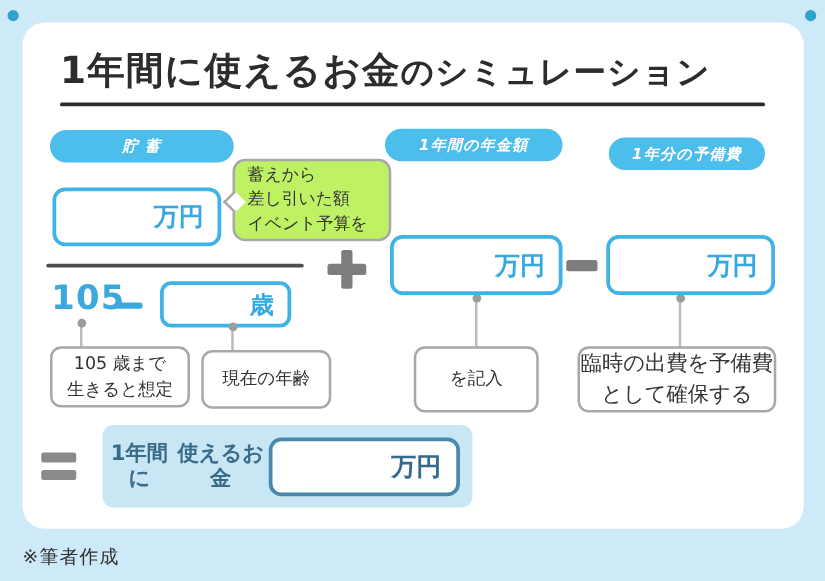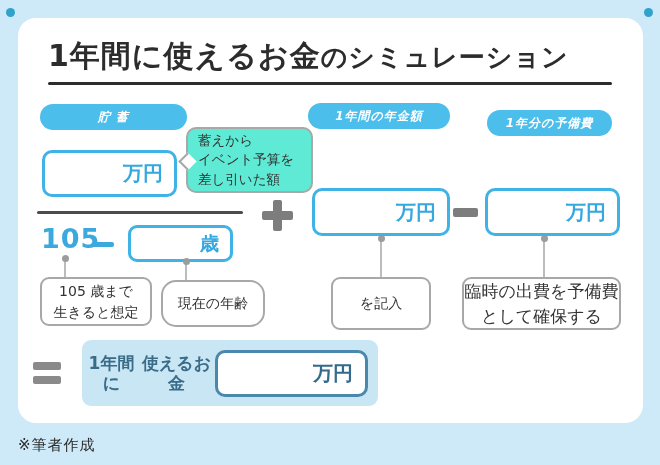--- a/index.html
+++ b/index.html
@@ -43,21 +43,21 @@
     color:#fff;font-weight:bold;font-size:12px;letter-spacing:1px;font-style:italic;
   }
   .vbox{
     background:#fff;border:3px solid var(--sky);border-radius:10px;
     display:flex;align-items:center;justify-content:flex-end;
     padding-right:11px;
   }
   .unit{font-size:20px;font-weight:bold;color:var(--sky-text);}
   .bubble{
     left:186px;top:127px;width:127px;height:66px;
-    background:#5eead4;border:2px solid var(--note-border);border-radius:10px;
+    background:#bef264;border:2px solid var(--note-border);border-radius:10px;
     display:flex;flex-direction:column;justify-content:center;
     padding-left:10px;font-size:13.5px;line-height:1.45;color:#333;
   }
   .bubble::before{
     content:"";position:absolute;left:-7px;top:26px;width:11px;height:11px;
     background:#fff;border-left:2px solid var(--note-border);
     border-bottom:2px solid var(--note-border);transform:rotate(45deg);
   }
   .frac-line{left:37px;top:211px;width:206px;height:3px;background:#4c4c4c;border-radius:2px;}
   .opbar{background:var(--gray-op);border-radius:2px;}
@@ -104,22 +104,22 @@
 <div class="abs pill" style="left:40px;top:104px;width:147px;">貯 蓄</div>
 <div class="abs pill" style="left:308px;top:103px;width:142px;">1年間の年金額</div>
 <div class="abs pill" style="left:487px;top:110px;width:125px;">1年分の予備費</div>
 
 <div class="abs vbox" style="left:42px;top:150px;width:135px;height:47px;">
   <span class="unit">万円</span>
 </div>
 
 <div class="abs bubble">
   <span>蓄えから</span>
+  <span>差し引いた額</span>
   <span>イベント予算を</span>
-  <span>差し引いた額</span>
 </div>
 
 <div class="abs frac-line"></div>
 
 <div class="abs opbar" style="left:262px;top:211px;width:31px;height:9px;"></div>
 <div class="abs opbar" style="left:273px;top:200px;width:9px;height:31px;"></div>
 
 <div class="abs expr-105">105</div>
 <div class="abs blue-minus"></div>
 <div class="abs vbox" style="left:128px;top:225px;width:105px;height:37px;border-radius:9px;">
@@ -128,21 +128,21 @@
 
 <div class="abs connector" style="left:64px;top:260px;height:18px;"></div>
 <div class="abs connector" style="left:185px;top:263px;height:18px;"></div>
 <div class="abs connector" style="left:380px;top:240px;height:38px;"></div>
 <div class="abs connector" style="left:543px;top:240px;height:38px;"></div>
 
 <div class="abs note" style="left:40px;top:277px;width:112px;height:49px;">
   <span>105 歳まで</span>
   <span>生きると想定</span>
 </div>
-<div class="abs note" style="left:161px;top:280px;width:104px;height:47px;border-radius:15px;">
+<div class="abs note" style="left:161px;top:280px;width:104px;height:47px;">
   <span>現在の年齢</span>
 </div>
 <div class="abs note" style="left:331px;top:277px;width:100px;height:53px;">
   <span>を記入</span>
 </div>
 <div class="abs note" style="left:462px;top:277px;width:159px;height:53px;font-size:17px;">
   <span>臨時の出費を予備費</span>
   <span>として確保する</span>
 </div>
 

